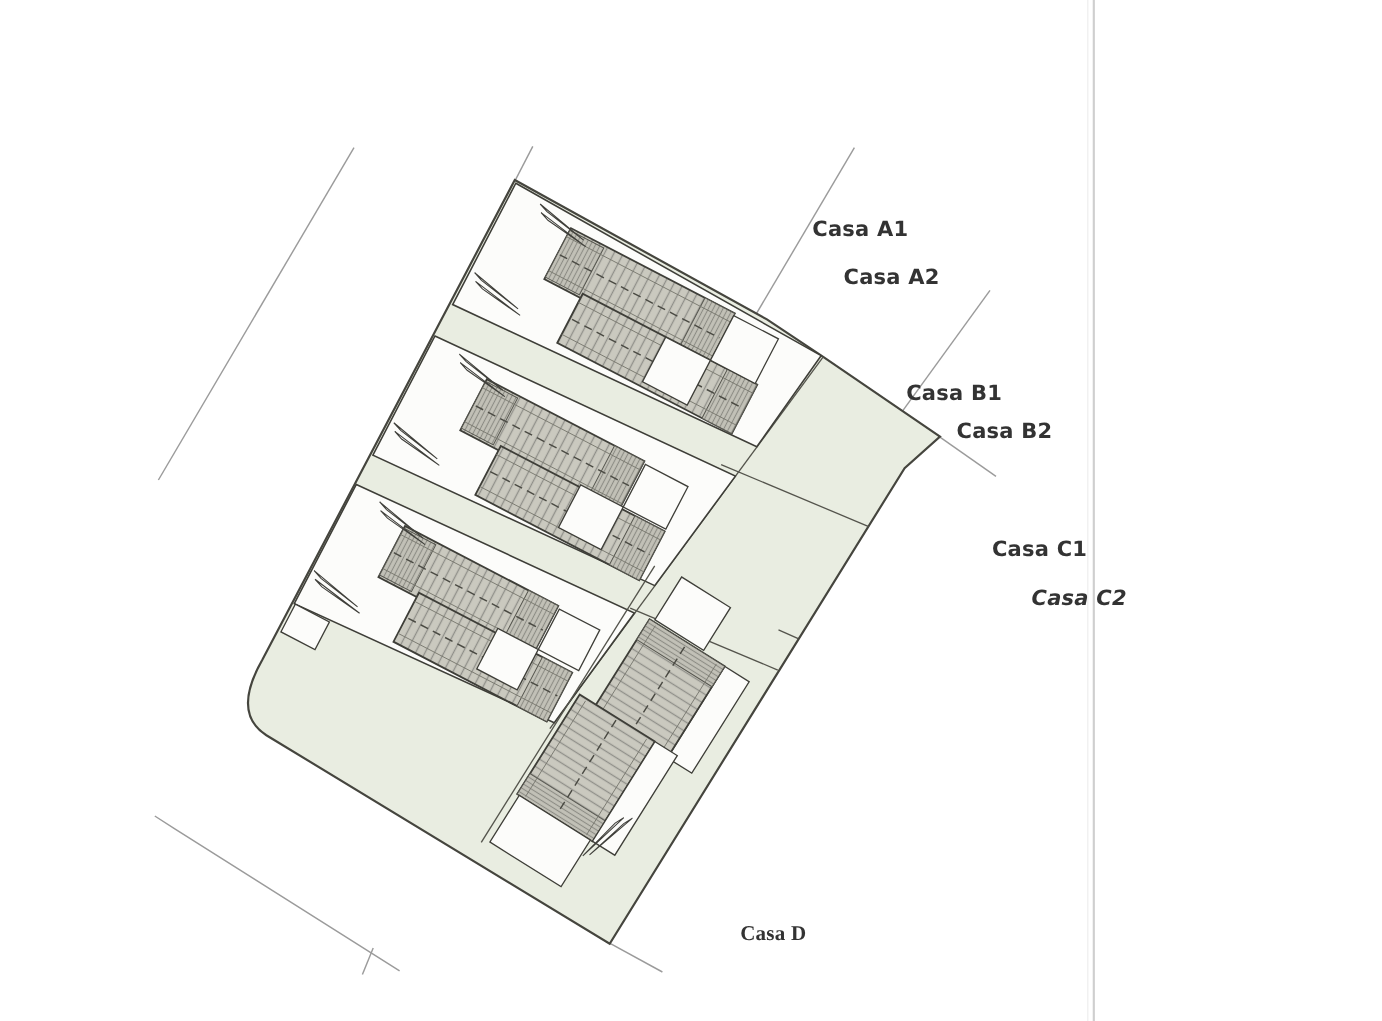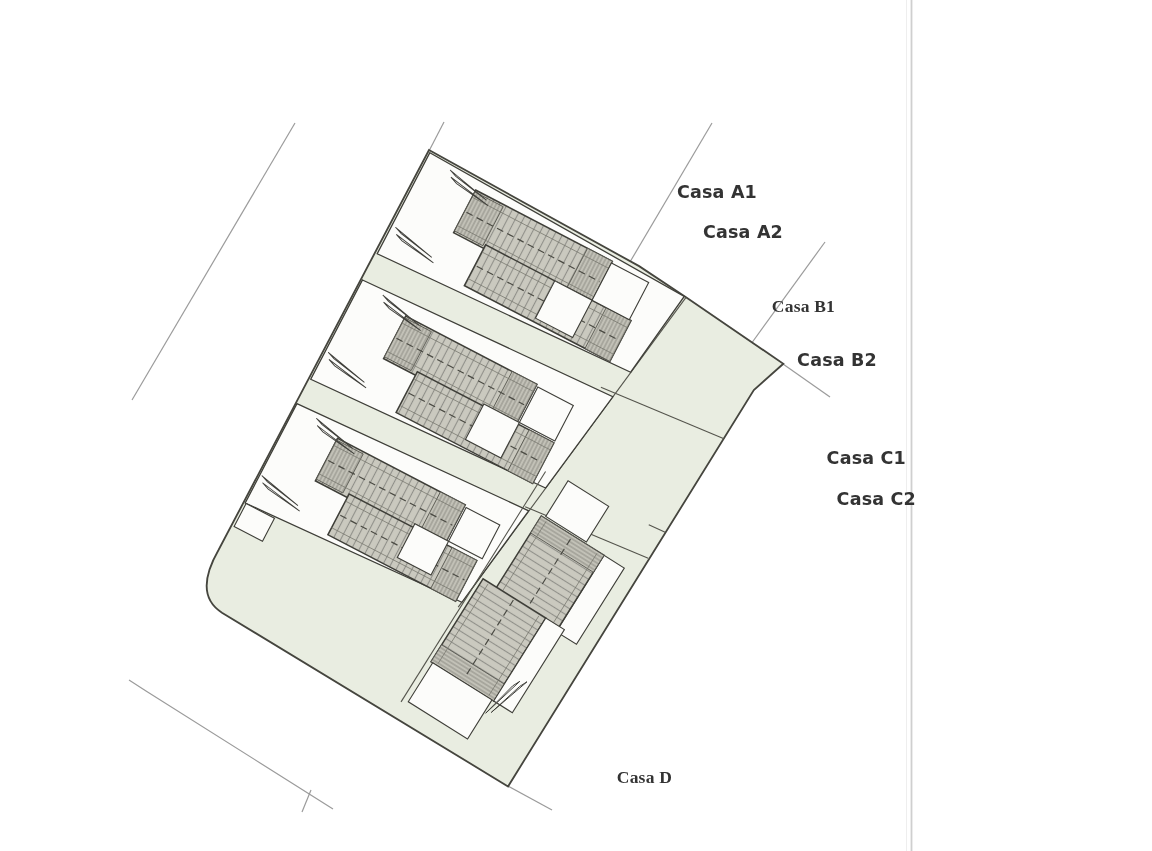--- a/index.html
+++ b/index.html
@@ -176,20 +176,20 @@
 
   <g>
     <line x1="906.5" y1="0" x2="906.5" y2="851" stroke="#eeeeee" stroke-width="1"></line>
     <line x1="911.5" y1="0" x2="911.5" y2="851" stroke="#cfcfcf" stroke-width="1.8"></line>
   </g>
 </svg>
 
 <div id="labels-layer">
       <div class="house-label" style="right: 395px; top: 183px;">Casa A1</div>
       <div class="house-label" style="right: 369px; top: 223px;">Casa A2</div>
-      <div class="house-label" style="right: 317px; top: 297px; font-family: Liberation Serif, serif;">Casa B1</div>
+      <div class="house-label" style="right: 317px; top: 319px;">Casa B1</div>
       <div class="house-label" style="right: 275px; top: 351px;">Casa B2</div>
       <div class="house-label" style="right: 246px; top: 449px;">Casa C1</div>
-      <div class="house-label" style="right: 236px; top: 490px;">Casa C2</div>
+      <div class="house-label" style="right: 213px; top: 490px; font-style: italic;">Casa C2</div>
       <div class="house-label" style="right: 480px; top: 768px; font-family: Liberation Serif, serif;">Casa D</div>
     </div>
 
 </div>
 
 </body></html>

